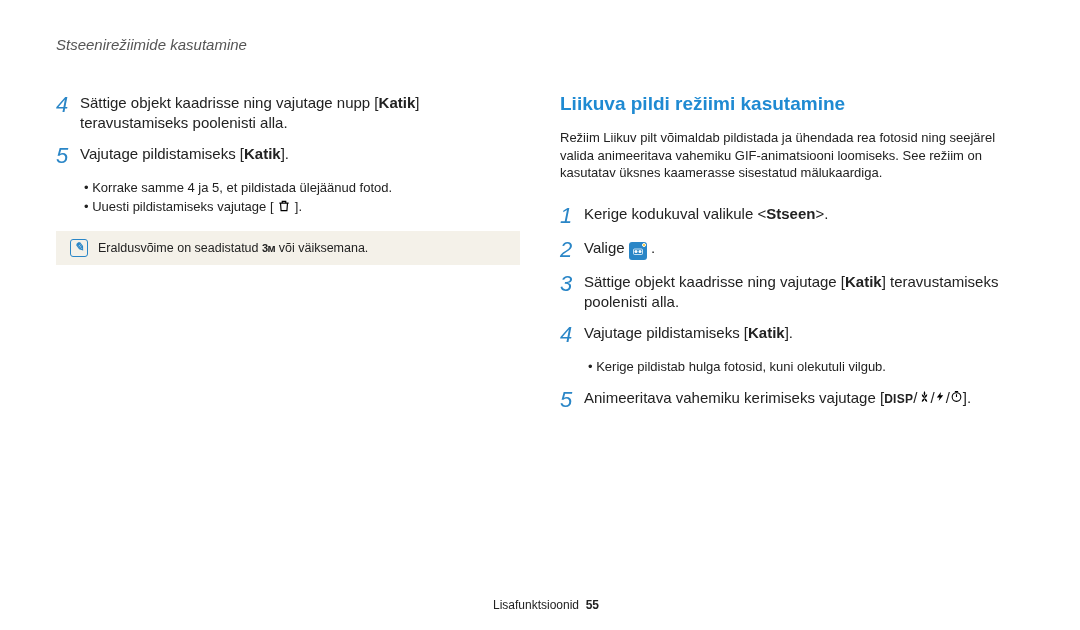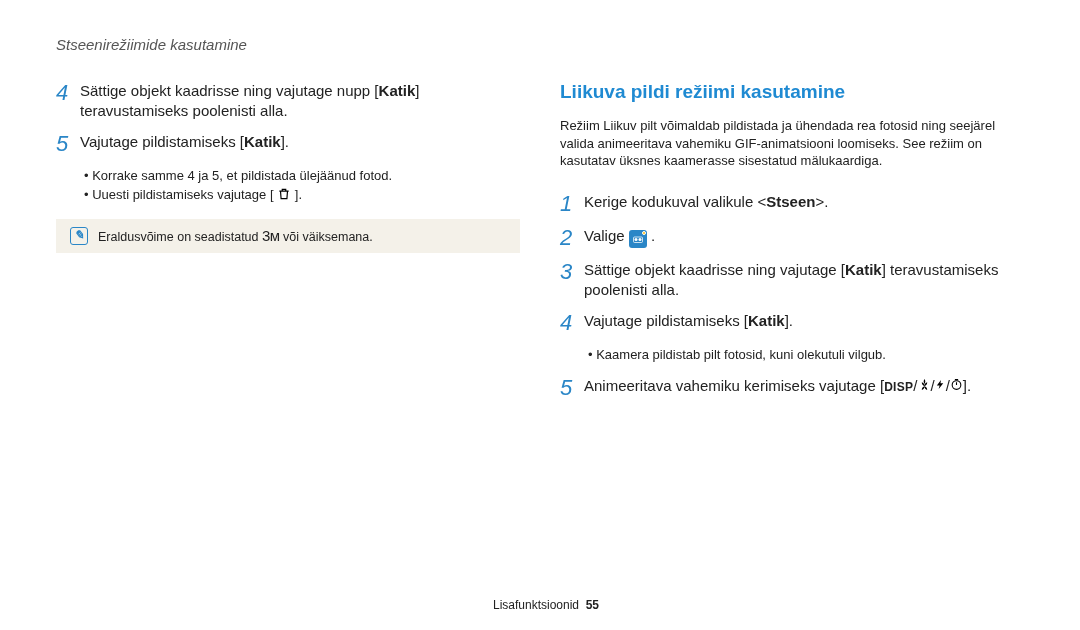--- a/index.html
+++ b/index.html
@@ -7,21 +7,21 @@
     width: 1080px; height: 630px;
     font-family: "Segoe UI", "Helvetica Neue", Arial, sans-serif;
     color: #222; background: #fff;
     position: relative;
     padding: 36px 56px 0 56px;
   }
   .header {
     font-style: italic;
     color: #555;
     font-size: 15px;
-    margin-bottom: 28px;
+    margin-bottom: 40px;
   }
   .cols { display: flex; gap: 40px; }
   .col { flex: 1 1 0; }
   .step { display: flex; align-items: flex-start; margin-bottom: 10px; }
   .num {
     color: #2a86c7;
     font-style: italic;
     font-size: 22px;
     font-weight: 500;
     width: 24px;
@@ -52,21 +52,21 @@
     color: #1f8ad2; font-size: 19px; font-weight: 600;
     margin-bottom: 14px;
   }
   .intro { font-size: 13px; line-height: 1.35; margin-bottom: 22px; }
   .icon-trash, .icon-cam, .icon-keys, .icon-menu { display: inline-block; vertical-align: -2px; }
   .icon-trash svg, .icon-cam svg { width: 14px; height: 14px; }
   .icon-menu {
     font-weight: 800; font-size: 11px; letter-spacing: 0.5px;
     border: 0; padding: 0 1px;
   }
-  .icon-3m { font-weight: 400; font-size: 15px; letter-spacing: -0.5px; }
+  .icon-3m { font-weight: 700; font-size: 11px; letter-spacing: -0.5px; }
   .footer {
     position: absolute; bottom: 18px; left: 6px; width: 100%;
     text-align: center; font-size: 12px; color: #222;
   }
   .footer .pg { font-weight: 700; }
   .cam-box {
     display:inline-flex;width:18px;height:18px;background:#2a86c7;
     border-radius:3px;align-items:center;justify-content:center;
     vertical-align:-4px;position:relative;
   }
@@ -140,21 +140,21 @@
         <span>Sättige objekt kaadrisse ning vajutage [</span><span class="bold">Katik</span><span>] teravustamiseks poolenisti alla.</span>
       </div>
     </div>
     <div class="step">
       <div class="num">4</div>
       <div class="step-body">
         <span>Vajutage pildistamiseks [</span><span class="bold">Katik</span><span>].</span>
       </div>
     </div>
     <ul class="bullets">
-      <li>Kaamera pildistab pilt fotosid, kuni olekutuli vilgub.</li>
+      <li>Kerige pildistab hulga fotosid, kuni olekutuli vilgub.</li>
     </ul>
     <div class="step">
       <div class="num">5</div>
       <div class="step-body">
         <span>Animeeritava vahemiku kerimiseks vajutage [</span><span class="disp">DISP</span>/<span><svg width="13" height="13" viewBox="0 0 24 24" fill="#000">
               <path d="M12 2c-2 3-2 6 0 9 2-3 2-6 0-9zM7 8c0 4 2 6 5 7-3 1-5 3-5 7 3-1 5-3 5-7 0 4 2 6 5 7 0-4-2-6-5-7 3-1 5-3 5-7-3 1-5 3-5 7 0-4-2-6-5-7z"></path>
             </svg></span>/<span><svg width="11" height="13" viewBox="0 0 24 24" fill="#000">
               <path d="M13 2L4 14h6l-2 8 10-13h-6l1-7z"></path>
             </svg></span>/<span><svg width="13" height="13" viewBox="0 0 24 24" fill="none" stroke="#000" stroke-width="2">
               <circle cx="12" cy="13" r="8"></circle>

